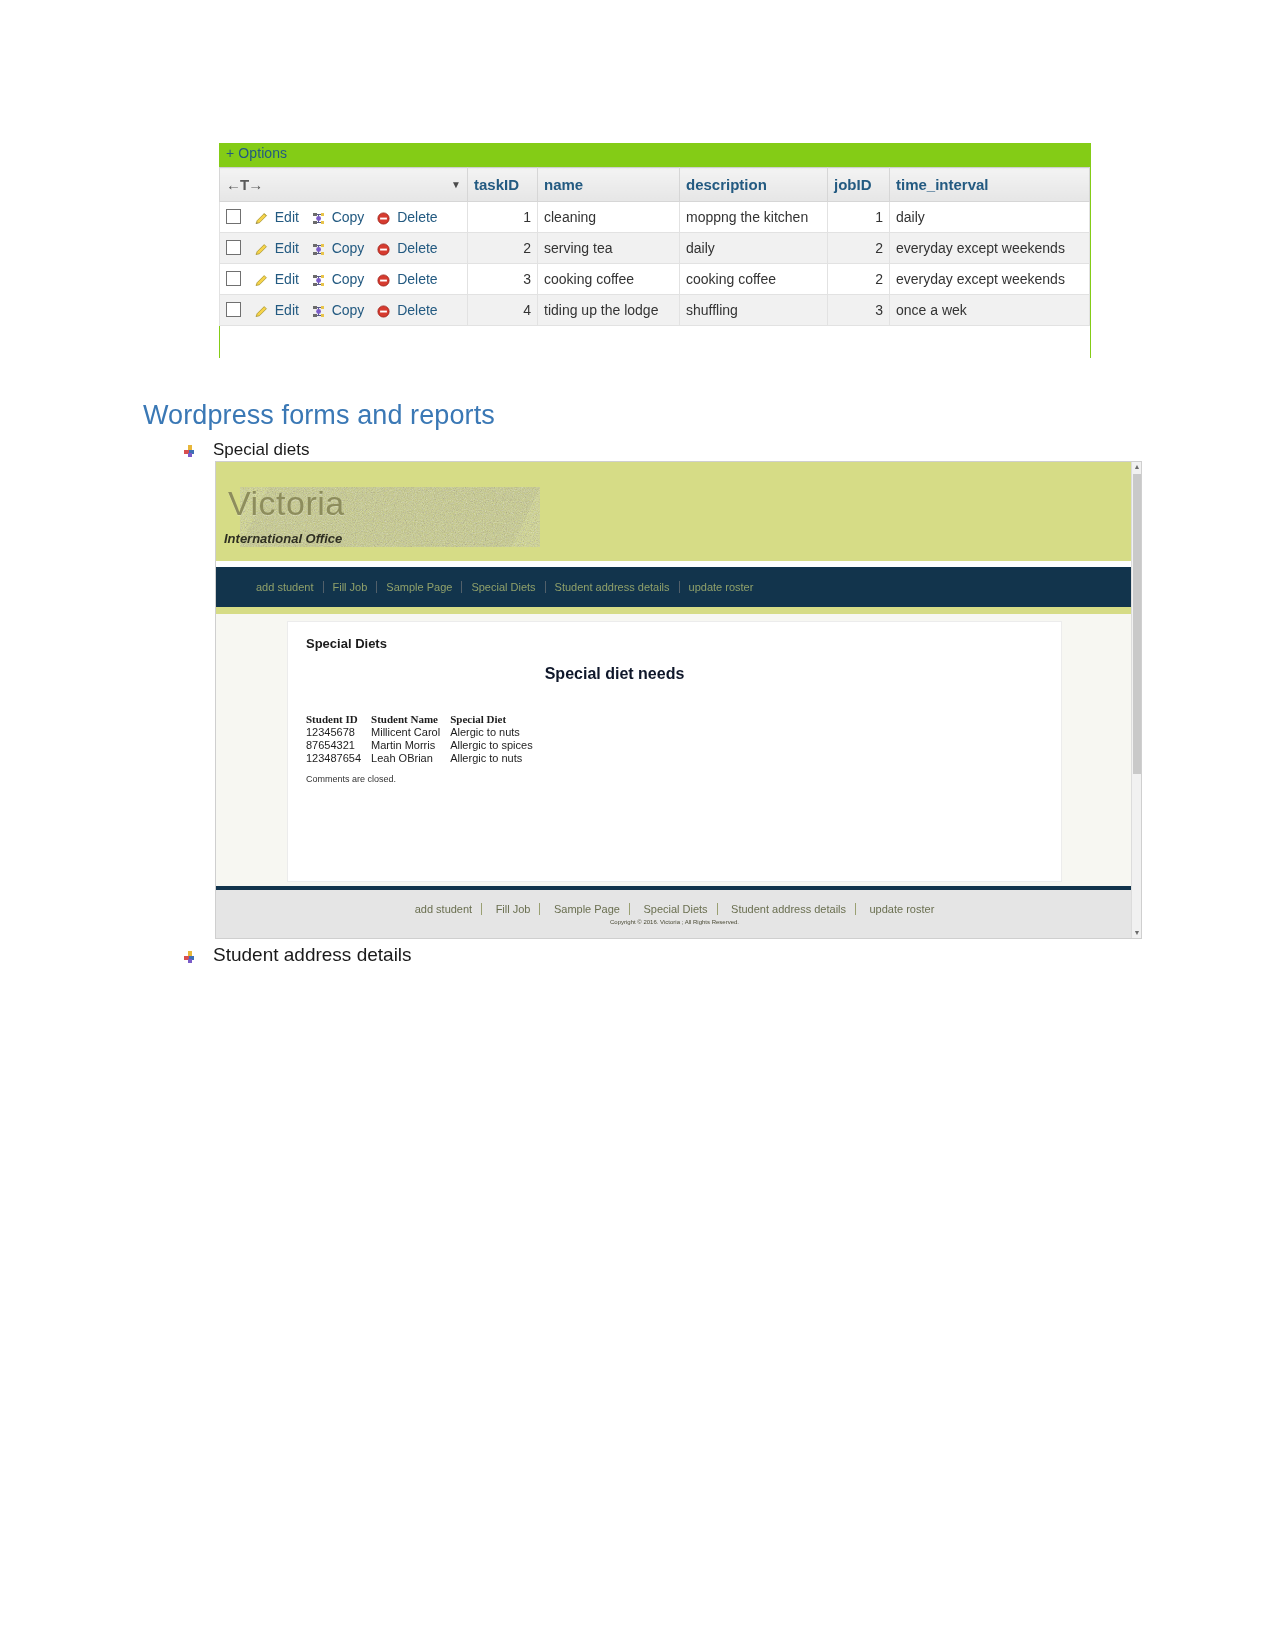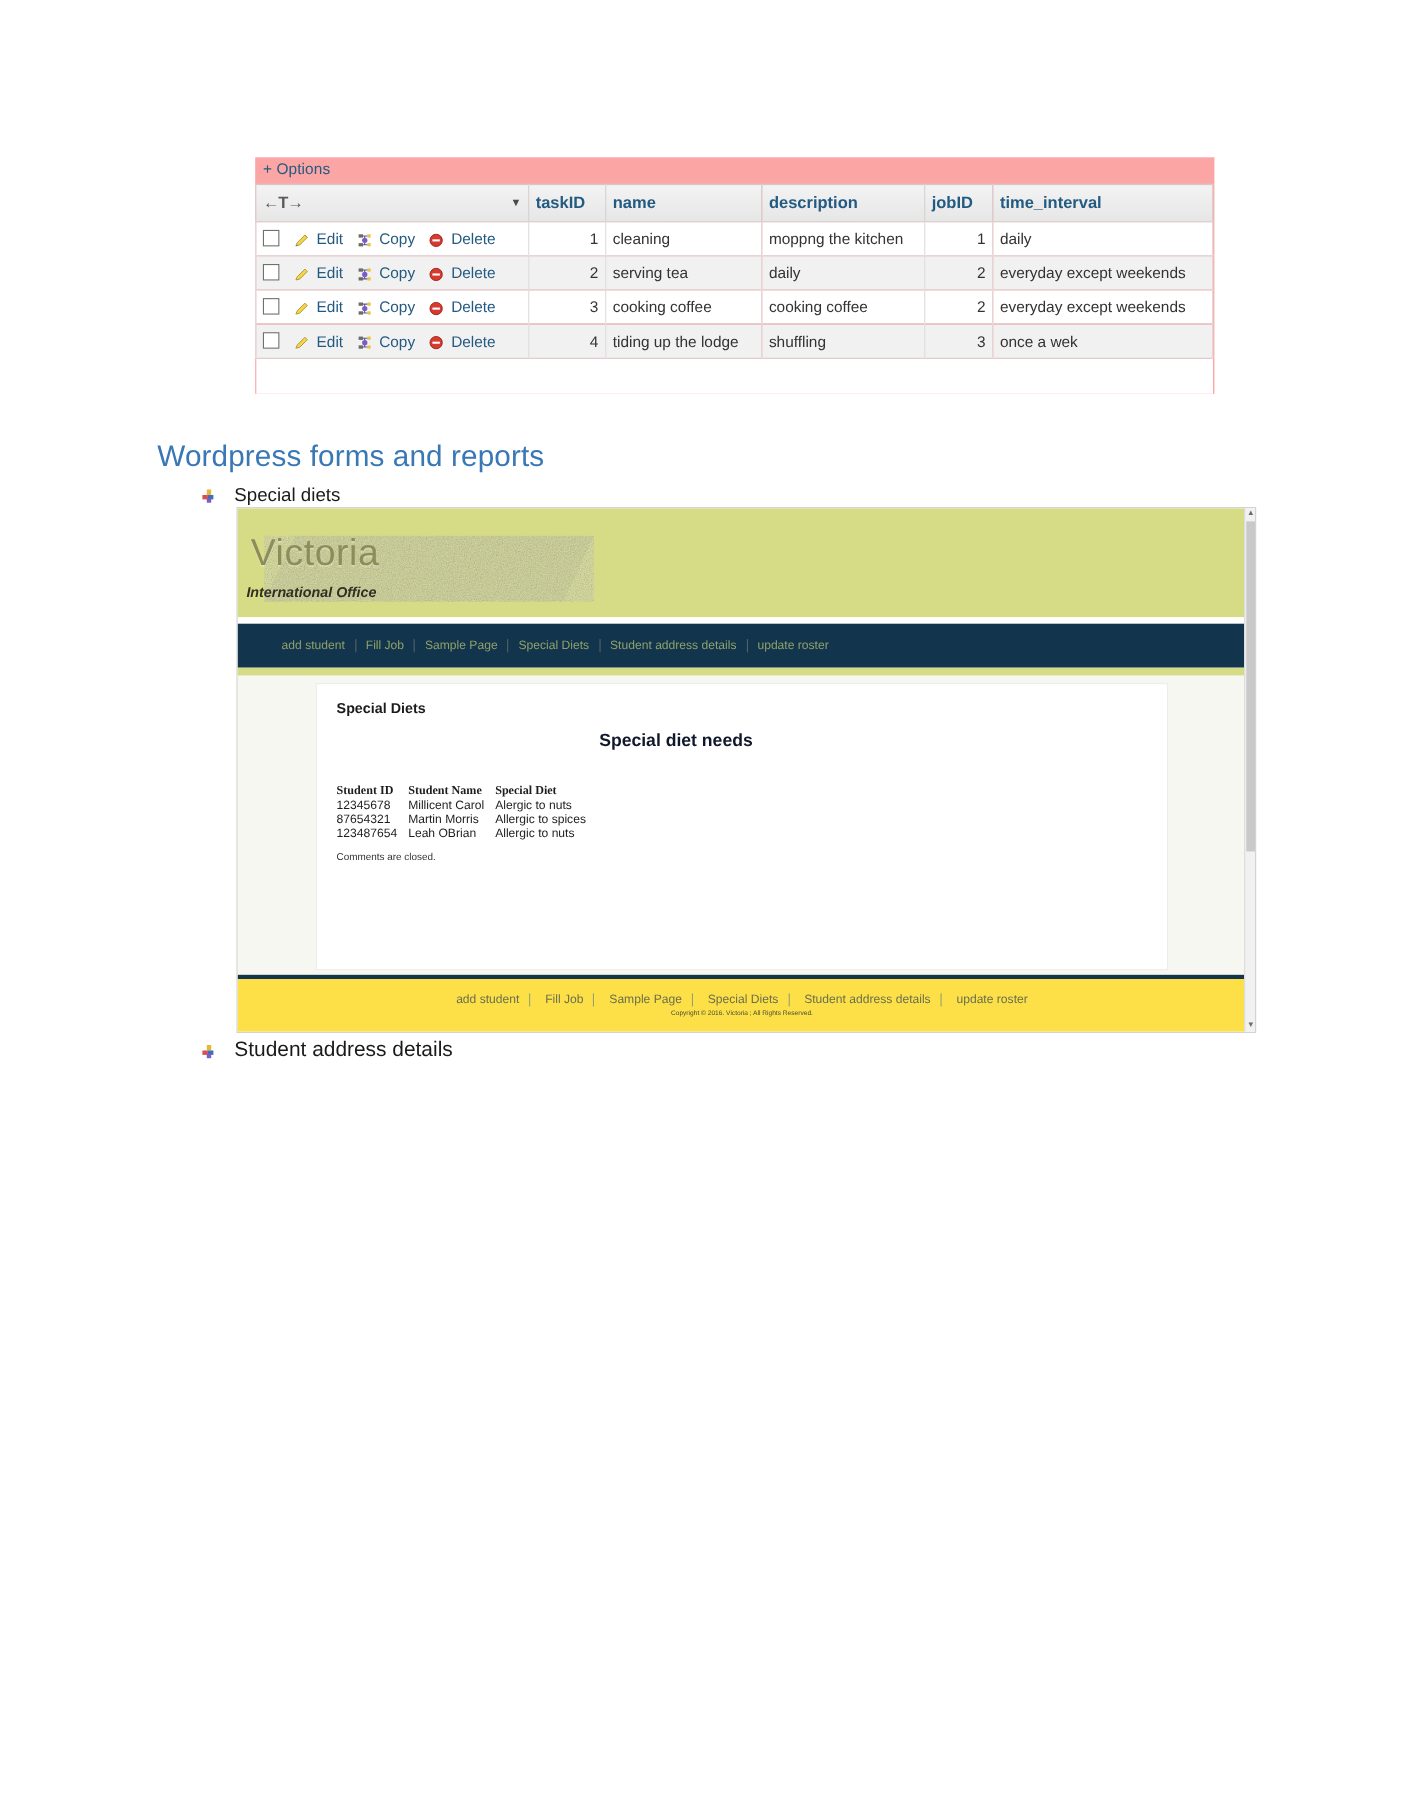--- a/index.html
+++ b/index.html
@@ -11,26 +11,26 @@
     width: 1275px;
     height: 1651px;
     position: relative;
     font-family: "Liberation Sans", sans-serif;
     -webkit-font-smoothing: antialiased;
   }
 
   
   .pma-shot {
     position: absolute;
-    left: 232px;
+    left: 219px;
     top: 143px;
     width: 872px;
     height: 215px;
     overflow: hidden;
-    background: #fca5a5;
+    background: #84cc16;
     box-sizing: border-box;
   }
   .pma-options {
     font-family: "Liberation Sans", sans-serif;
     font-size: 14px;
     color: #235a81;
     padding: 2px 0 6px 7px;
     letter-spacing: .1px;
   }
   table.pma {
@@ -271,21 +271,21 @@
     margin-top: 9px;
     font-size: 9px;
     color: #333;
     font-family: "Liberation Sans", sans-serif;
   }
   .wp-divider {
     height: 4px;
     background: #12344c;
   }
   .wp-footer {
-    background: #fde047;
+    background: #e5e5e5;
     height: 48px;
     position: relative;
   }
   .wp-footer-nav {
     position: absolute;
     left: 0; right: 0;
     top: 9px;
     text-align: center;
   }
   .wp-footer-nav a {

